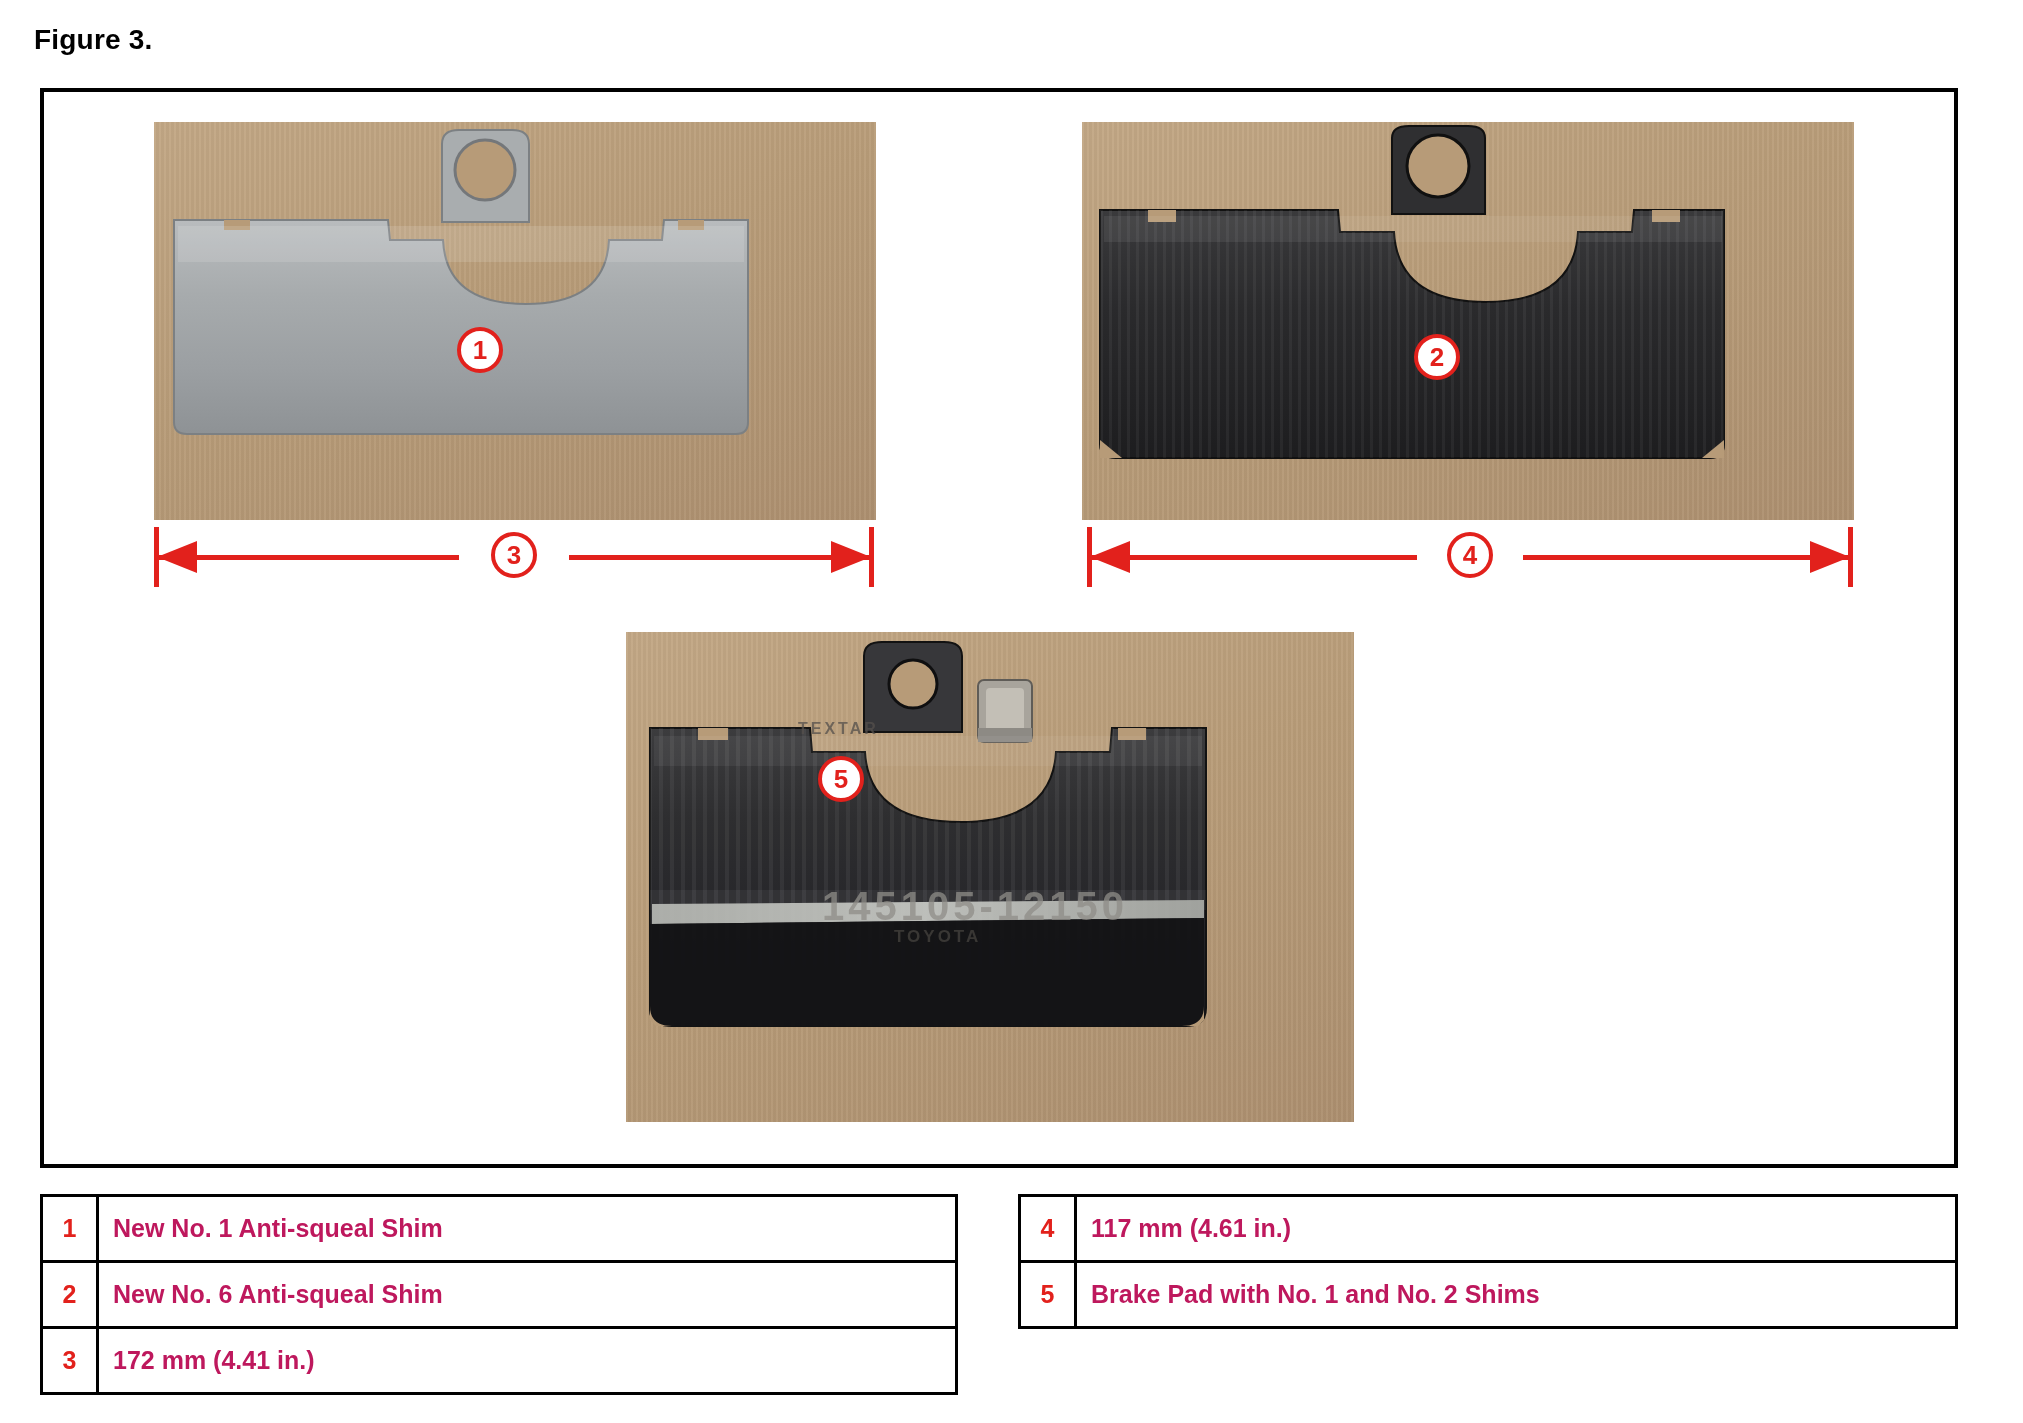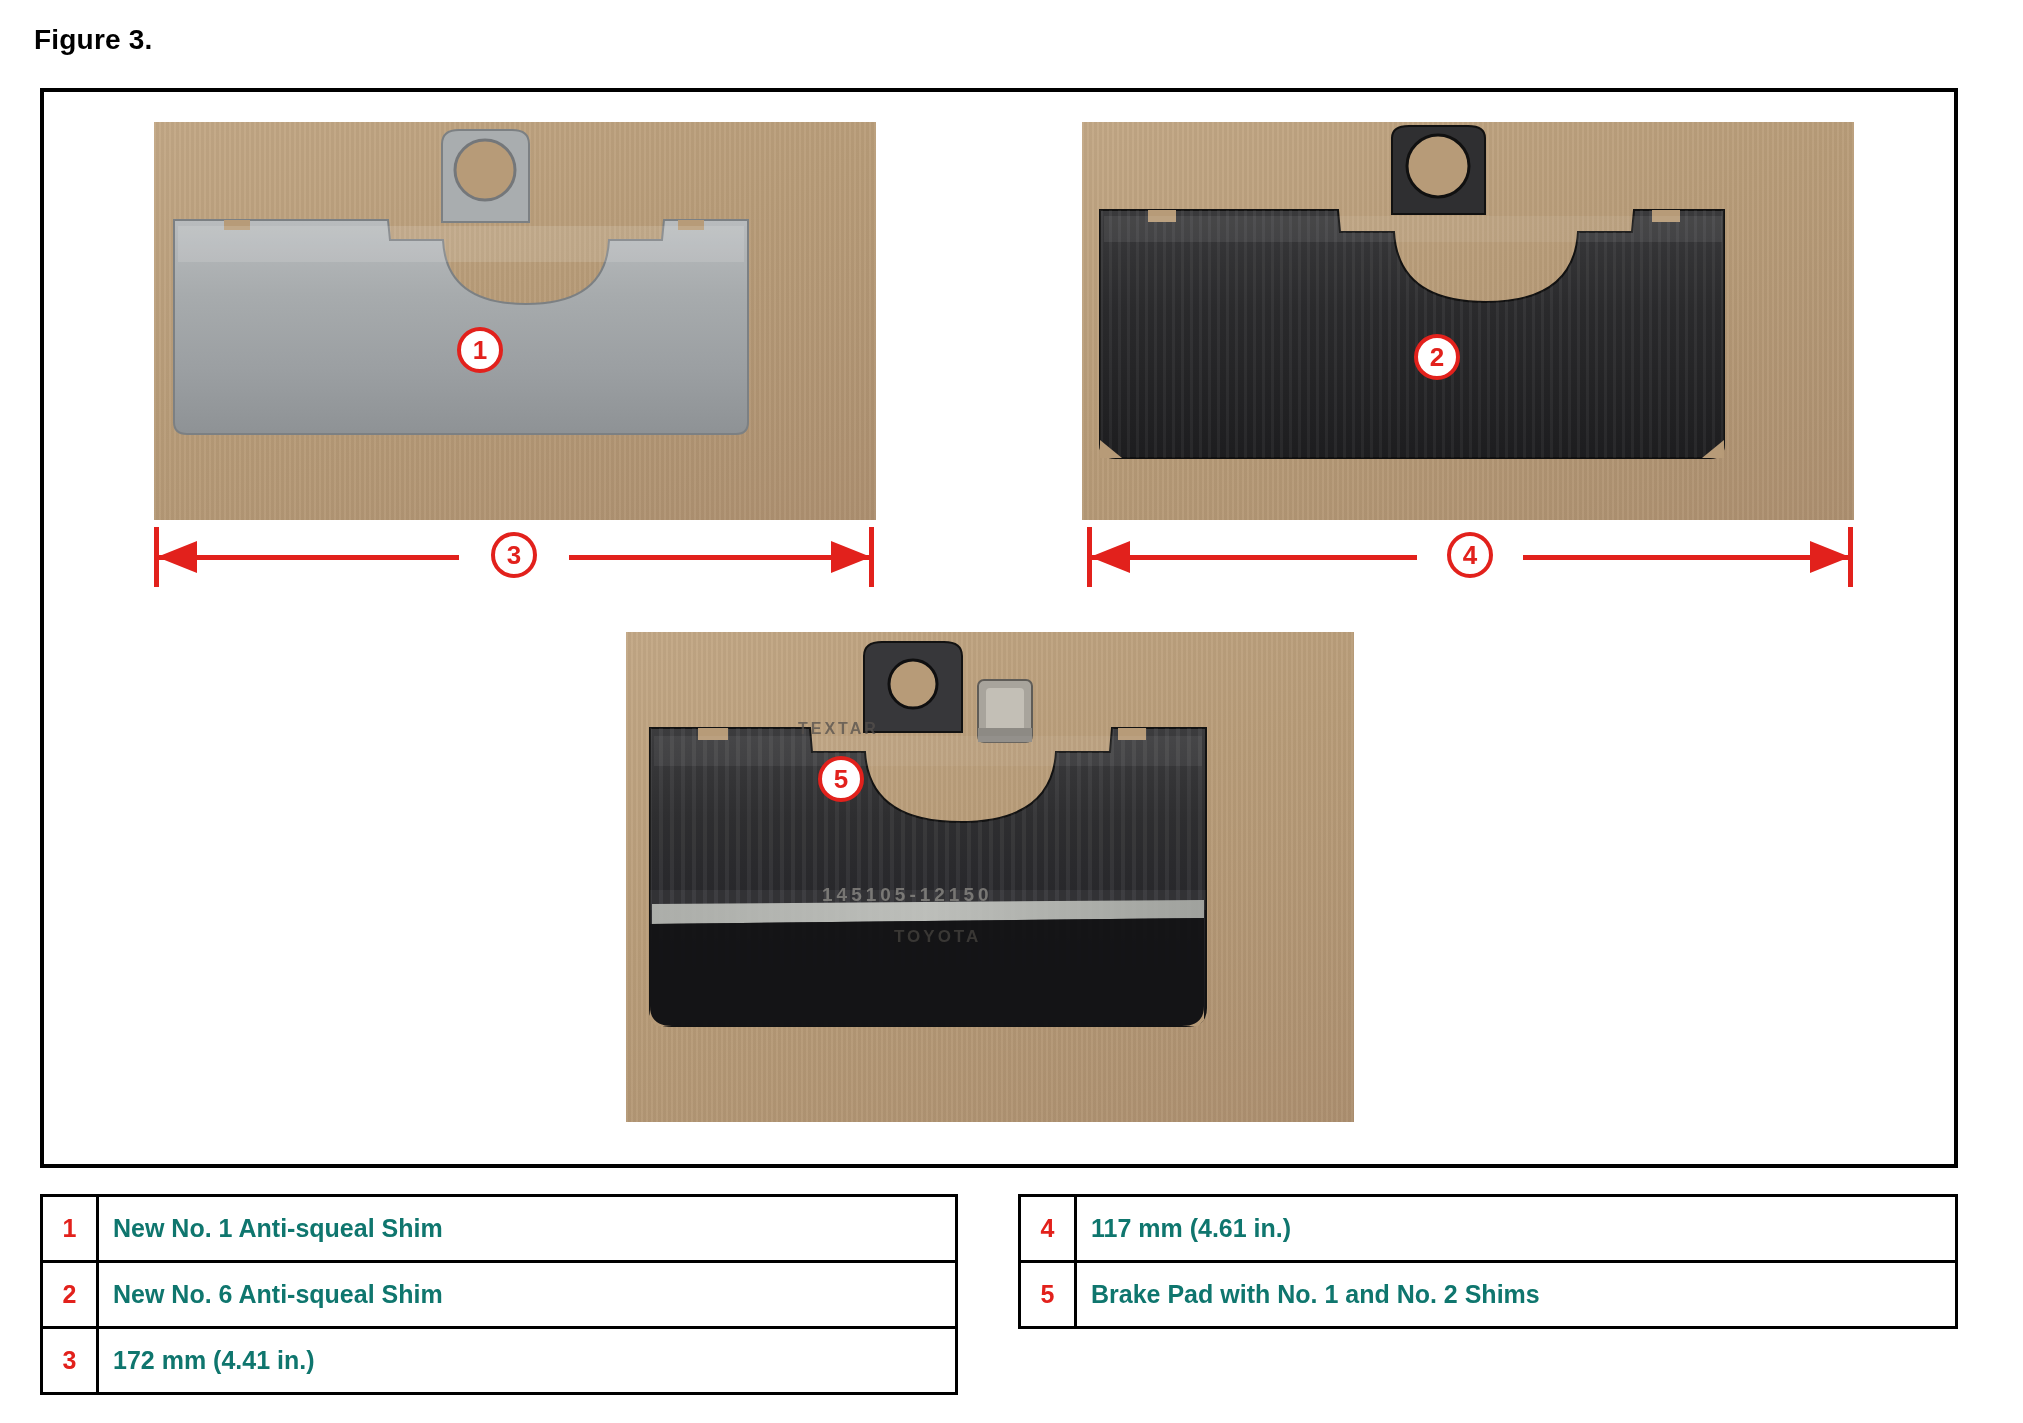--- a/index.html
+++ b/index.html
@@ -140,21 +140,21 @@
     position: absolute;
     border-collapse: collapse;
     font-size: 25px;
   }
   .legend td {
     border: 3px solid #000;
     height: 66px;
     vertical-align: middle;
     padding: 0 14px;
     font-weight: bold;
-    color: #0f766e;
+    color: #be185d;
     box-sizing: border-box;
   }
   .legend td.num {
     width: 56px;
     text-align: center;
     color: #e2211c;
     padding: 0;
   }
   .legend.left {
     left: 40px;
@@ -360,21 +360,21 @@
 
             <rect x="72" y="96" width="30" height="12" fill="#b79b78"></rect>
             <rect x="492" y="96" width="28" height="12" fill="#b79b78"></rect>
 
             <rect x="28" y="104" width="548" height="30" fill="#ffffff" opacity="0.06"></rect>
           </g>
         </svg>
       </div>
 
       <div class="pad-text" style="left:172px; top:88px; font-size:16px;">TEXTAR</div>
-      <div class="pad-text" style="left:196px; top:252px; font-size:19px; letter-spacing:4px; color:#8f8d88;">145105-12150</div>
+      <div class="pad-text" style="left:196px; top:252px; font-size:40px; letter-spacing:4px; color:#8f8d88;">145105-12150</div>
       <div class="pad-text" style="left:268px; top:295px; font-size:17px; color:#46433f;text-align:center;">TOYOTA</div>
 
       <div class="callout" style="left:192px; top:124px;">5</div>
     </div>
 
   </div>
 
   <table class="legend left">
     <tbody>
       <tr>

